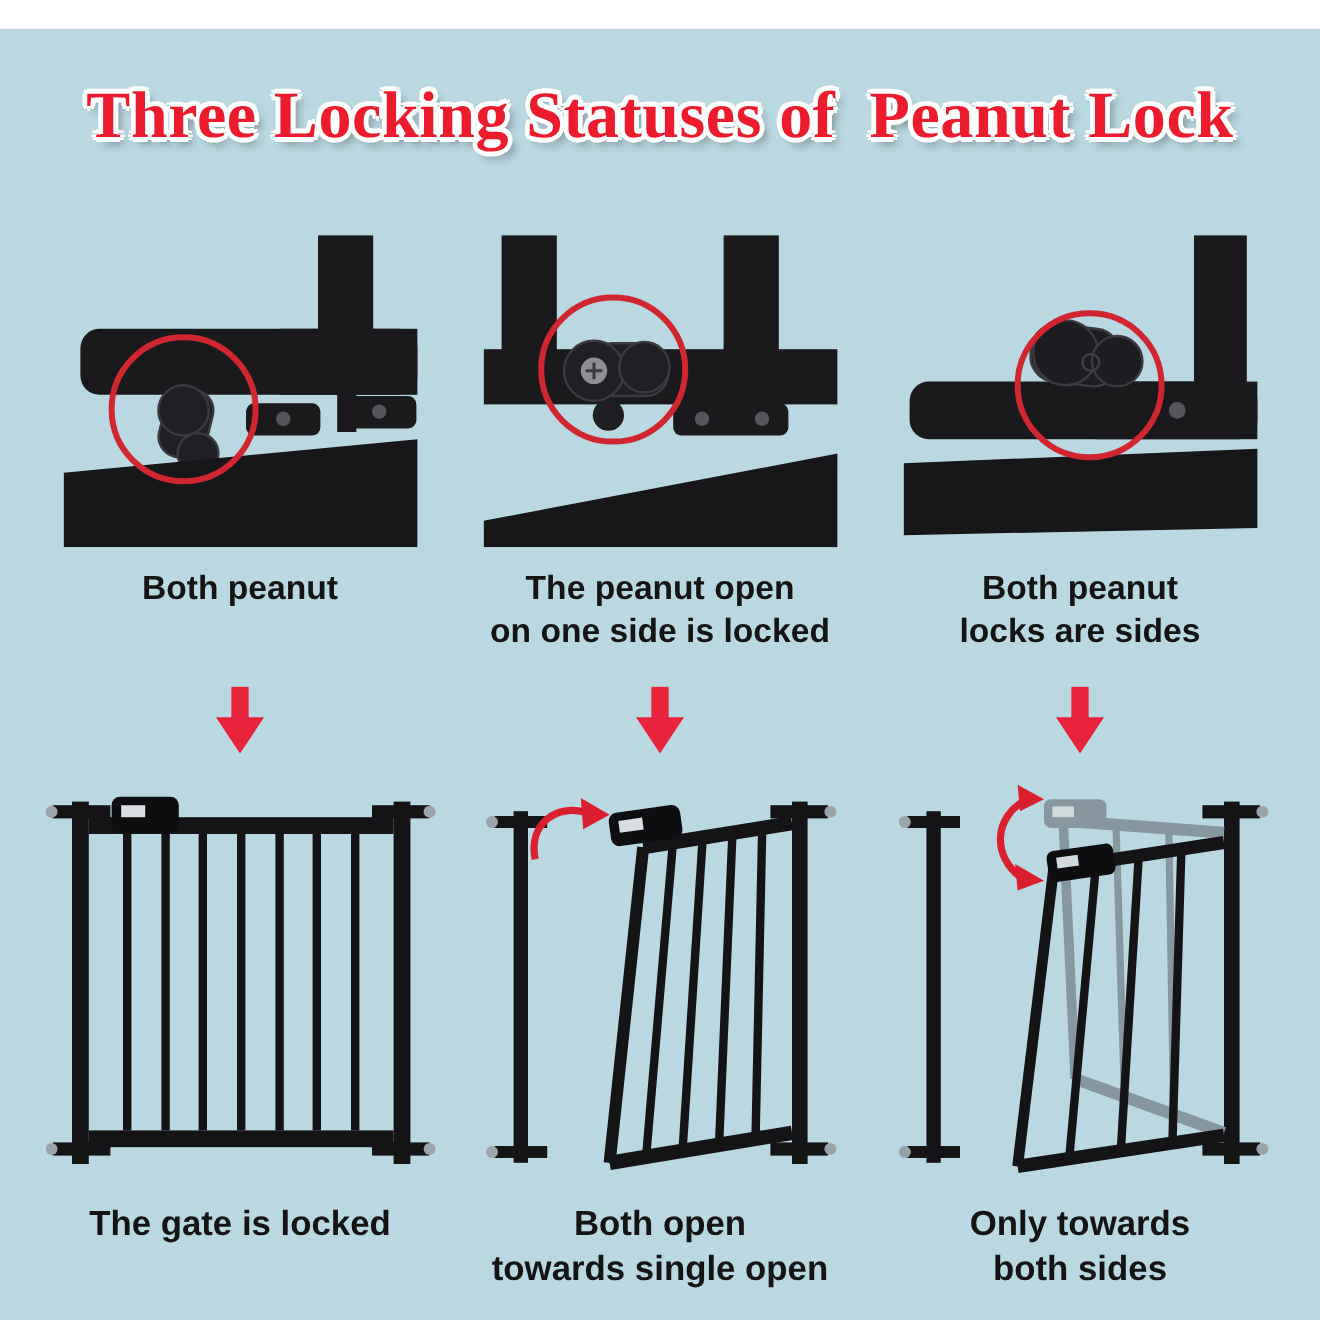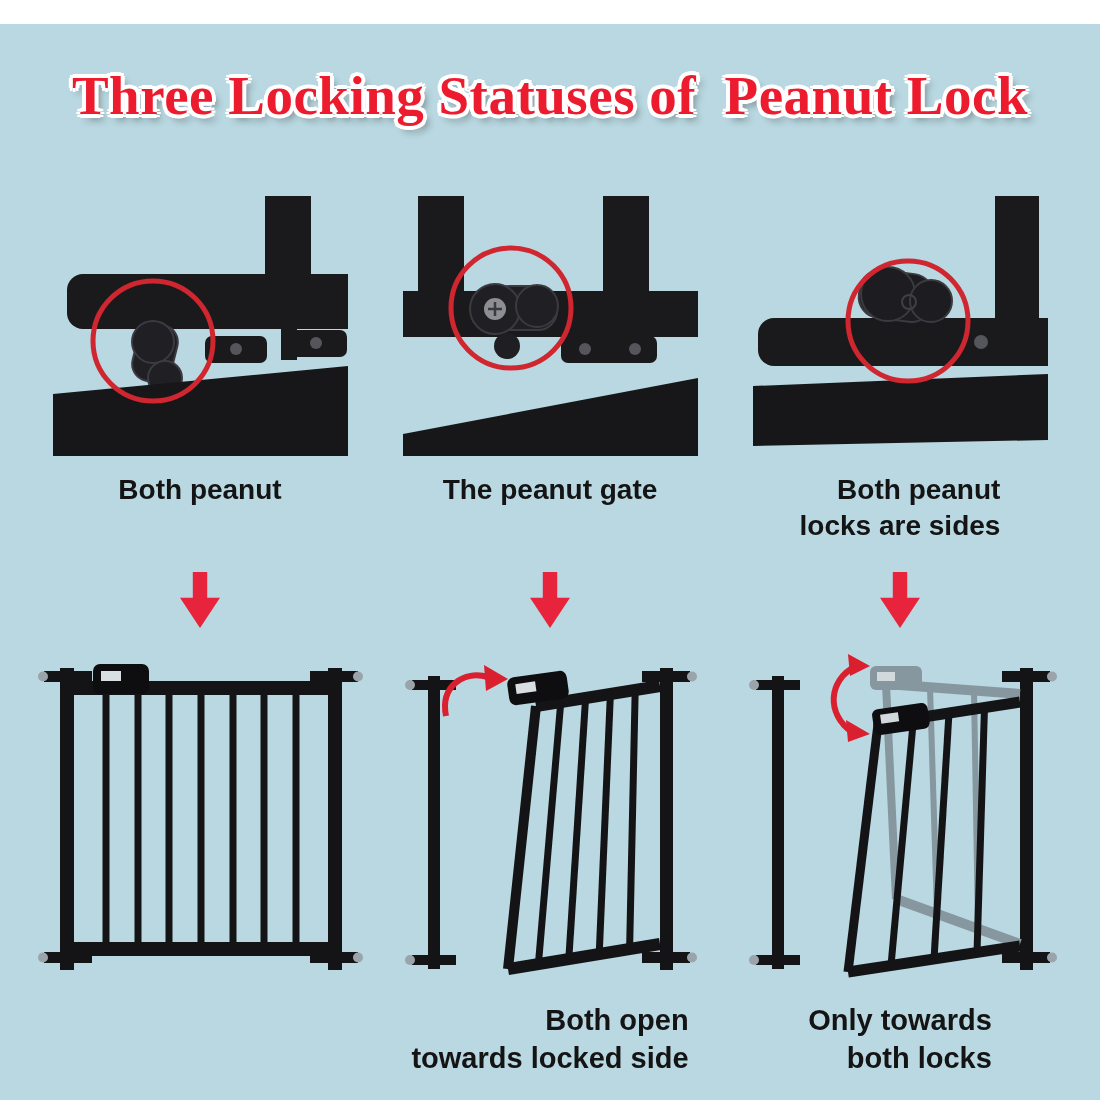--- a/index.html
+++ b/index.html
@@ -50,21 +50,21 @@
     width: 295px;
     height: 260px;
   }
   .closeup svg, .gate svg { display:block; width:100%; height:100%; }
   .caption {
     margin-top: 16px;
     min-height: 74px;
     font-size: 28px;
     font-weight: 600;
     color: #141414;
-    text-align: right;
+    text-align: center;
     line-height: 1.3;
   }
   .down-arrow {
     margin-top: 26px;
     width: 40px;
     height: 56px;
     background: #e8233c;
     clip-path: polygon(32% 0, 68% 0, 68% 46%, 100% 46%, 50% 100%, 0 46%, 32% 46%);
   }
   .gate {
@@ -152,20 +152,23 @@
             <line x1="195" y1="41" x2="195" y2="288"></line>
             <line x1="226" y1="41" x2="226" y2="288"></line>
             <line x1="258" y1="41" x2="258" y2="288"></line>
           </g>
 
           <rect x="55" y="10" width="56" height="30" rx="7" fill="#0e0e10"></rect>
           <rect x="63" y="17" width="20" height="10" fill="#d8dee2"></rect>
         </svg>
       </div>
 
+      <div class="caption bottom">
+        <span>The gate is locked</span>
+      </div>
     </div>
 
     <div class="col">
 
       <div class="closeup">
         <svg viewBox="0 0 295 260">
 
           <rect x="15" y="0" width="46" height="112" fill="#1a1a1c"></rect>
           <rect x="200" y="0" width="46" height="100" fill="#1a1a1c"></rect>
 
@@ -184,21 +187,22 @@
           <circle cx="182" cy="153" r="6" fill="#55555c"></circle>
           <circle cx="232" cy="153" r="6" fill="#55555c"></circle>
 
           <polygon points="0,238 295,182 295,260 0,260" fill="#17171a"></polygon>
 
           <circle cx="108" cy="112" r="60" fill="none" stroke="#cf2630" stroke-width="5"></circle>
         </svg>
       </div>
 
       <div class="caption">
-        <span>The peanut gate</span><br>
+        <span>The peanut open</span><br>
+        <span>on one side is locked</span>
       </div>
 
       <div class="down-arrow"></div>
 
       <div class="gate">
         <svg viewBox="0 0 325 330">
 
           <g fill="#141416">
             <rect x="40" y="22" width="12" height="293"></rect>
             <rect x="24" y="26" width="44" height="10"></rect>
@@ -233,21 +237,21 @@
 
           <g>
             <path d="M58 62 C 52 32, 76 16, 100 23" fill="none" stroke="#da1f2e" stroke-width="6"></path>
             <polygon points="96,11 120,25 98,37" fill="#da1f2e"></polygon>
           </g>
         </svg>
       </div>
 
       <div class="caption bottom">
         <span>Both open</span><br>
-        <span>towards locked side</span>
+        <span>towards single open</span>
       </div>
     </div>
 
     <div class="col">
 
       <div class="closeup">
         <svg viewBox="0 0 295 260">
 
           <rect x="242" y="0" width="44" height="135" fill="#1a1a1c"></rect>
 
@@ -323,18 +327,18 @@
           <g>
             <path d="M118 12 C 90 26, 88 60, 114 78" fill="none" stroke="#da1f2e" stroke-width="6"></path>
             <polygon points="110,0 132,12 112,22" fill="#da1f2e"></polygon>
             <polygon points="108,66 132,80 110,88" fill="#da1f2e"></polygon>
           </g>
         </svg>
       </div>
 
       <div class="caption bottom">
         <span>Only towards</span><br>
-        <span>both locks</span>
+        <span>both sides</span>
       </div>
     </div>
 
   </div>
 </div>
 
 </body></html>

